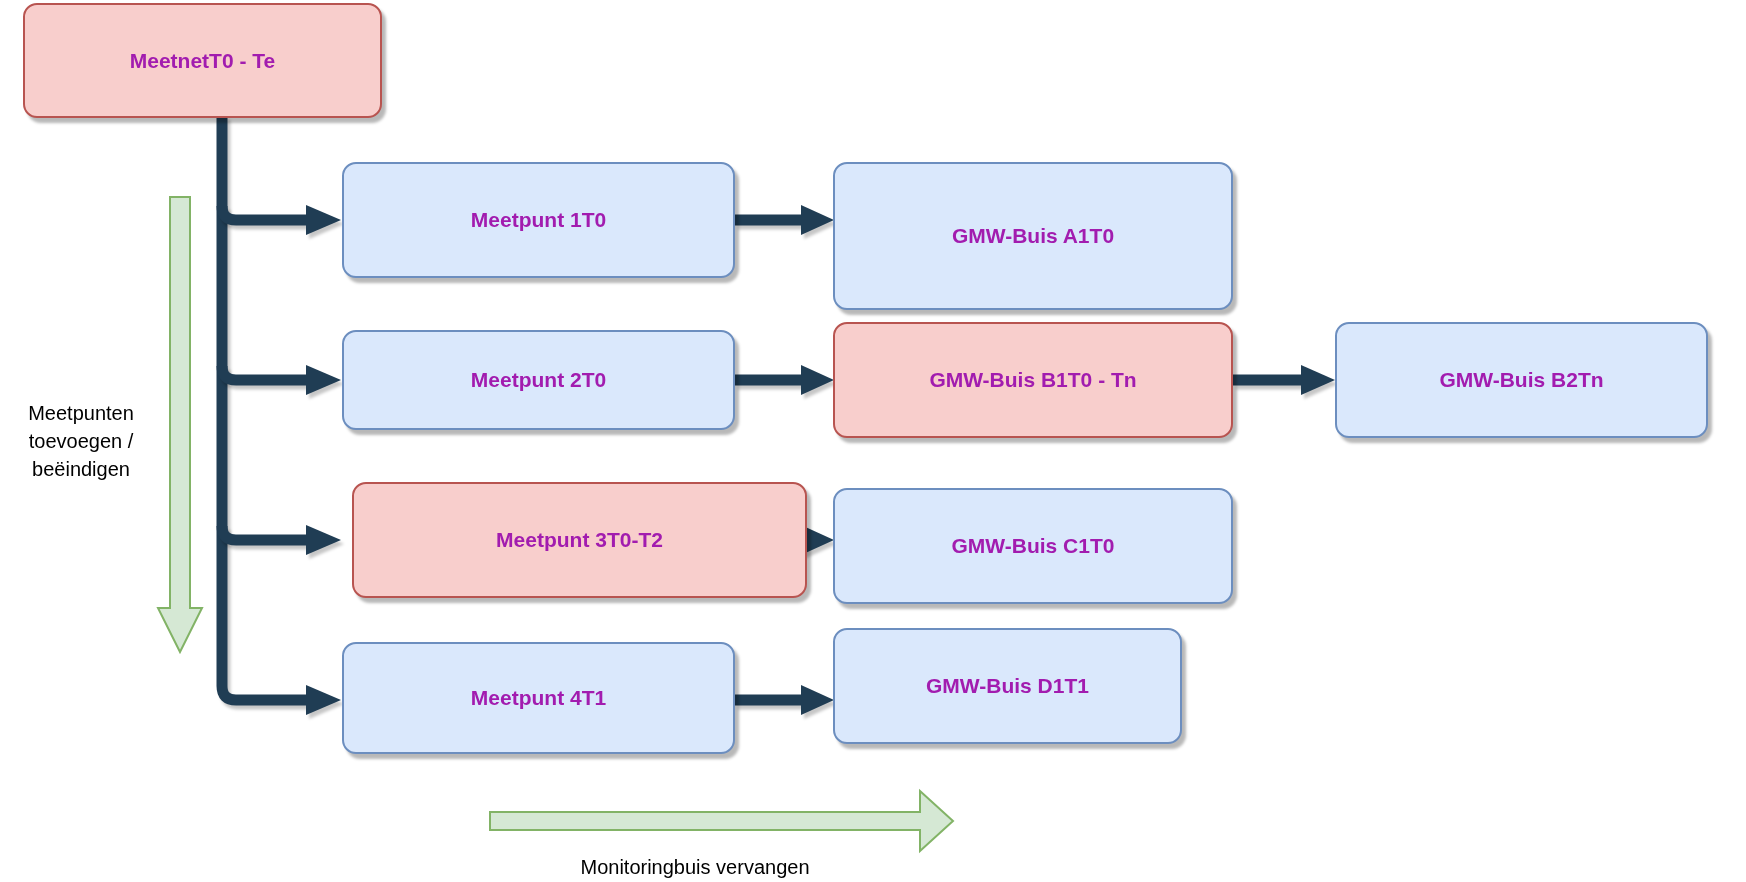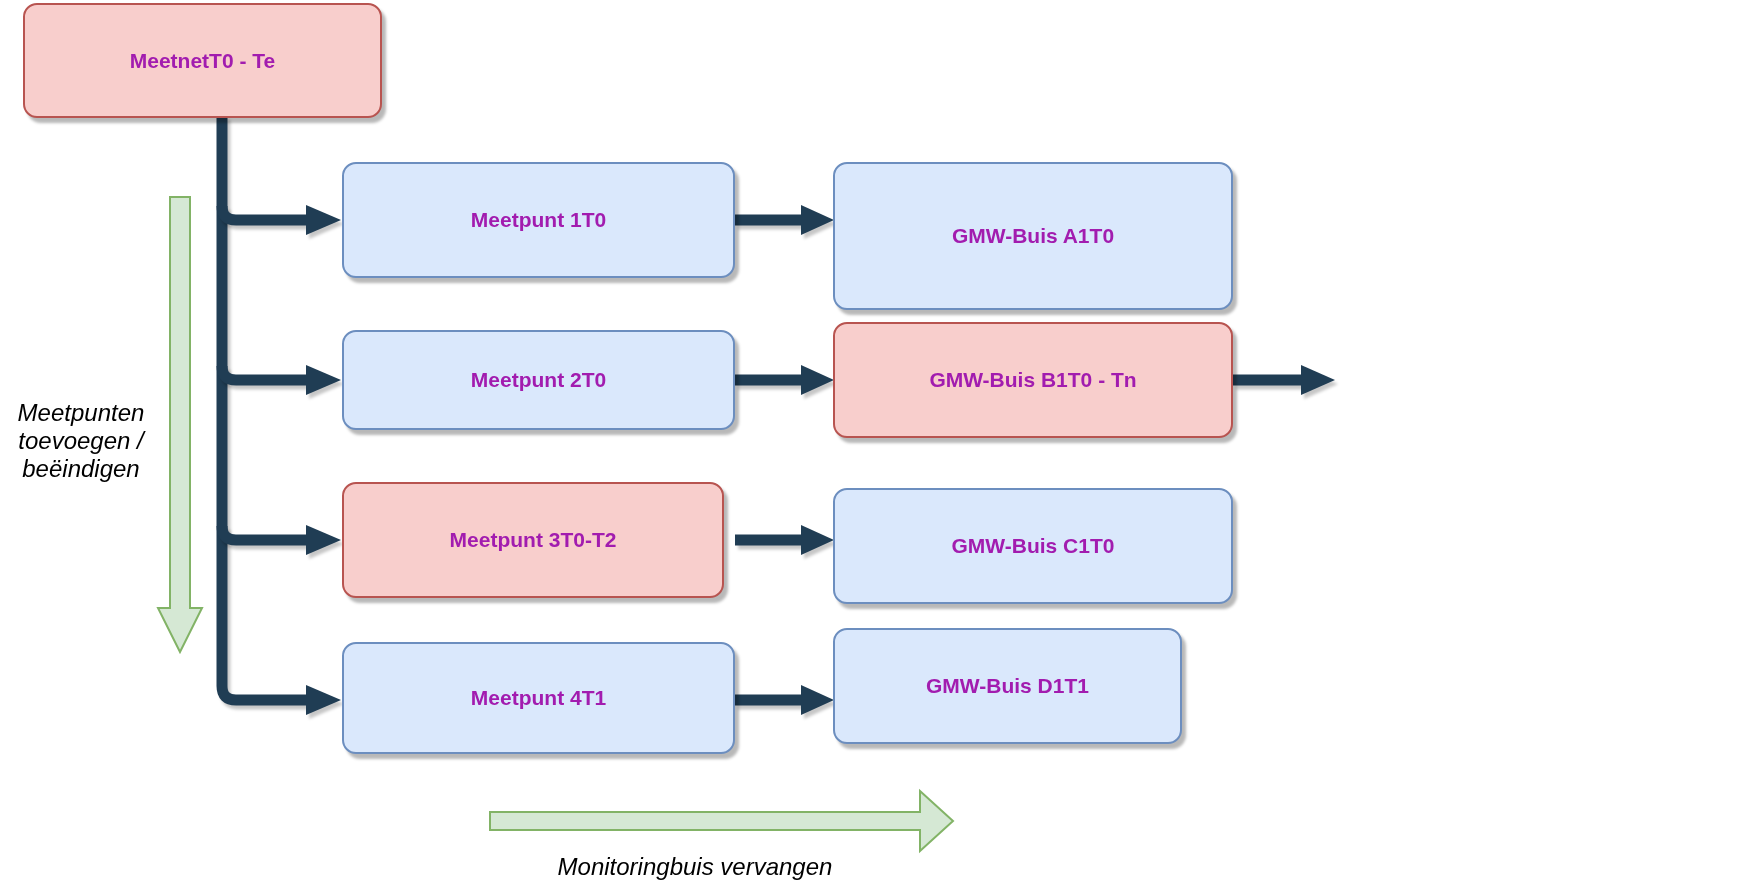--- a/index.html
+++ b/index.html
@@ -20,22 +20,22 @@
     box-shadow:4px 5px 3px rgba(0,0,0,0.28);
     display:flex;flex-direction:row;align-items:center;justify-content:center;
     text-align:center;color:#a21caf;
     font-weight:bold;font-size:21px;line-height:30px;
     box-sizing:border-box;
   }
   .node.blue{background:var(--node-blue-fill);border-color:var(--node-blue-stroke);}
   .node.red{background:var(--node-red-fill);border-color:var(--node-red-stroke);}
 
   .side-label{
-    position:absolute;color:#000;font-size:24px;line-height:28px;
-    text-align:center;font-weight:normal;font-style:italic;
+    position:absolute;color:#000;font-size:20px;line-height:28px;
+    text-align:center;font-weight:normal;
   }
 
   svg .conn{stroke:var(--connector);stroke-width:11;fill:none;}
   svg .conn-head{fill:var(--connector);stroke:none;}
   svg .conn-sh{filter:drop-shadow(3px 4px 1.5px rgba(0,0,0,0.22));}
   svg .green-arrow{fill:var(--arrow-green-fill);stroke:var(--arrow-green-stroke);stroke-width:2;stroke-linejoin:miter;}
 </style>
 </head>
 <body>
 
@@ -77,21 +77,21 @@
   </div>
 
   <div class="node blue" style="left:342px;top:162px;width:393px;height:116px">
     <div>Meetpunt 1</div>
     <div>T0</div>
   </div>
   <div class="node blue" style="left:342px;top:330px;width:393px;height:100px">
     <div>Meetpunt 2</div>
     <div>T0</div>
   </div>
-  <div class="node red" style="left:342px;top:482px;width:382px;height:116px">
+  <div class="node red" style="left:352px;top:482px;width:455px;height:116px">
     <div>Meetpunt 3</div>
     <div>T0-T2</div>
   </div>
   <div class="node blue" style="left:342px;top:642px;width:393px;height:112px">
     <div>Meetpunt 4</div>
     <div>T1</div>
   </div>
 
   <div class="node blue" style="left:833px;top:162px;width:400px;height:148px">
     <div>GMW-Buis A1</div>
@@ -103,20 +103,24 @@
   </div>
   <div class="node blue" style="left:833px;top:488px;width:400px;height:116px">
     <div>GMW-Buis C1</div>
     <div>T0</div>
   </div>
   <div class="node blue" style="left:833px;top:628px;width:349px;height:116px">
     <div>GMW-Buis D1</div>
     <div>T1</div>
   </div>
 
+  <div class="node blue" style="left:1335px;top:322px;width:373px;height:116px">
+    <div>GMW-Buis B2</div>
+    <div>Tn</div>
+  </div>
 
   <div class="side-label" style="left:1px;top:399px;width:160px">
     <div>Meetpunten</div>
     <div>toevoegen /</div>
     <div>beëindigen</div>
   </div>
   <div class="side-label" style="left:495px;top:853px;width:400px">Monitoringbuis vervangen</div>
 
 </div>
 

